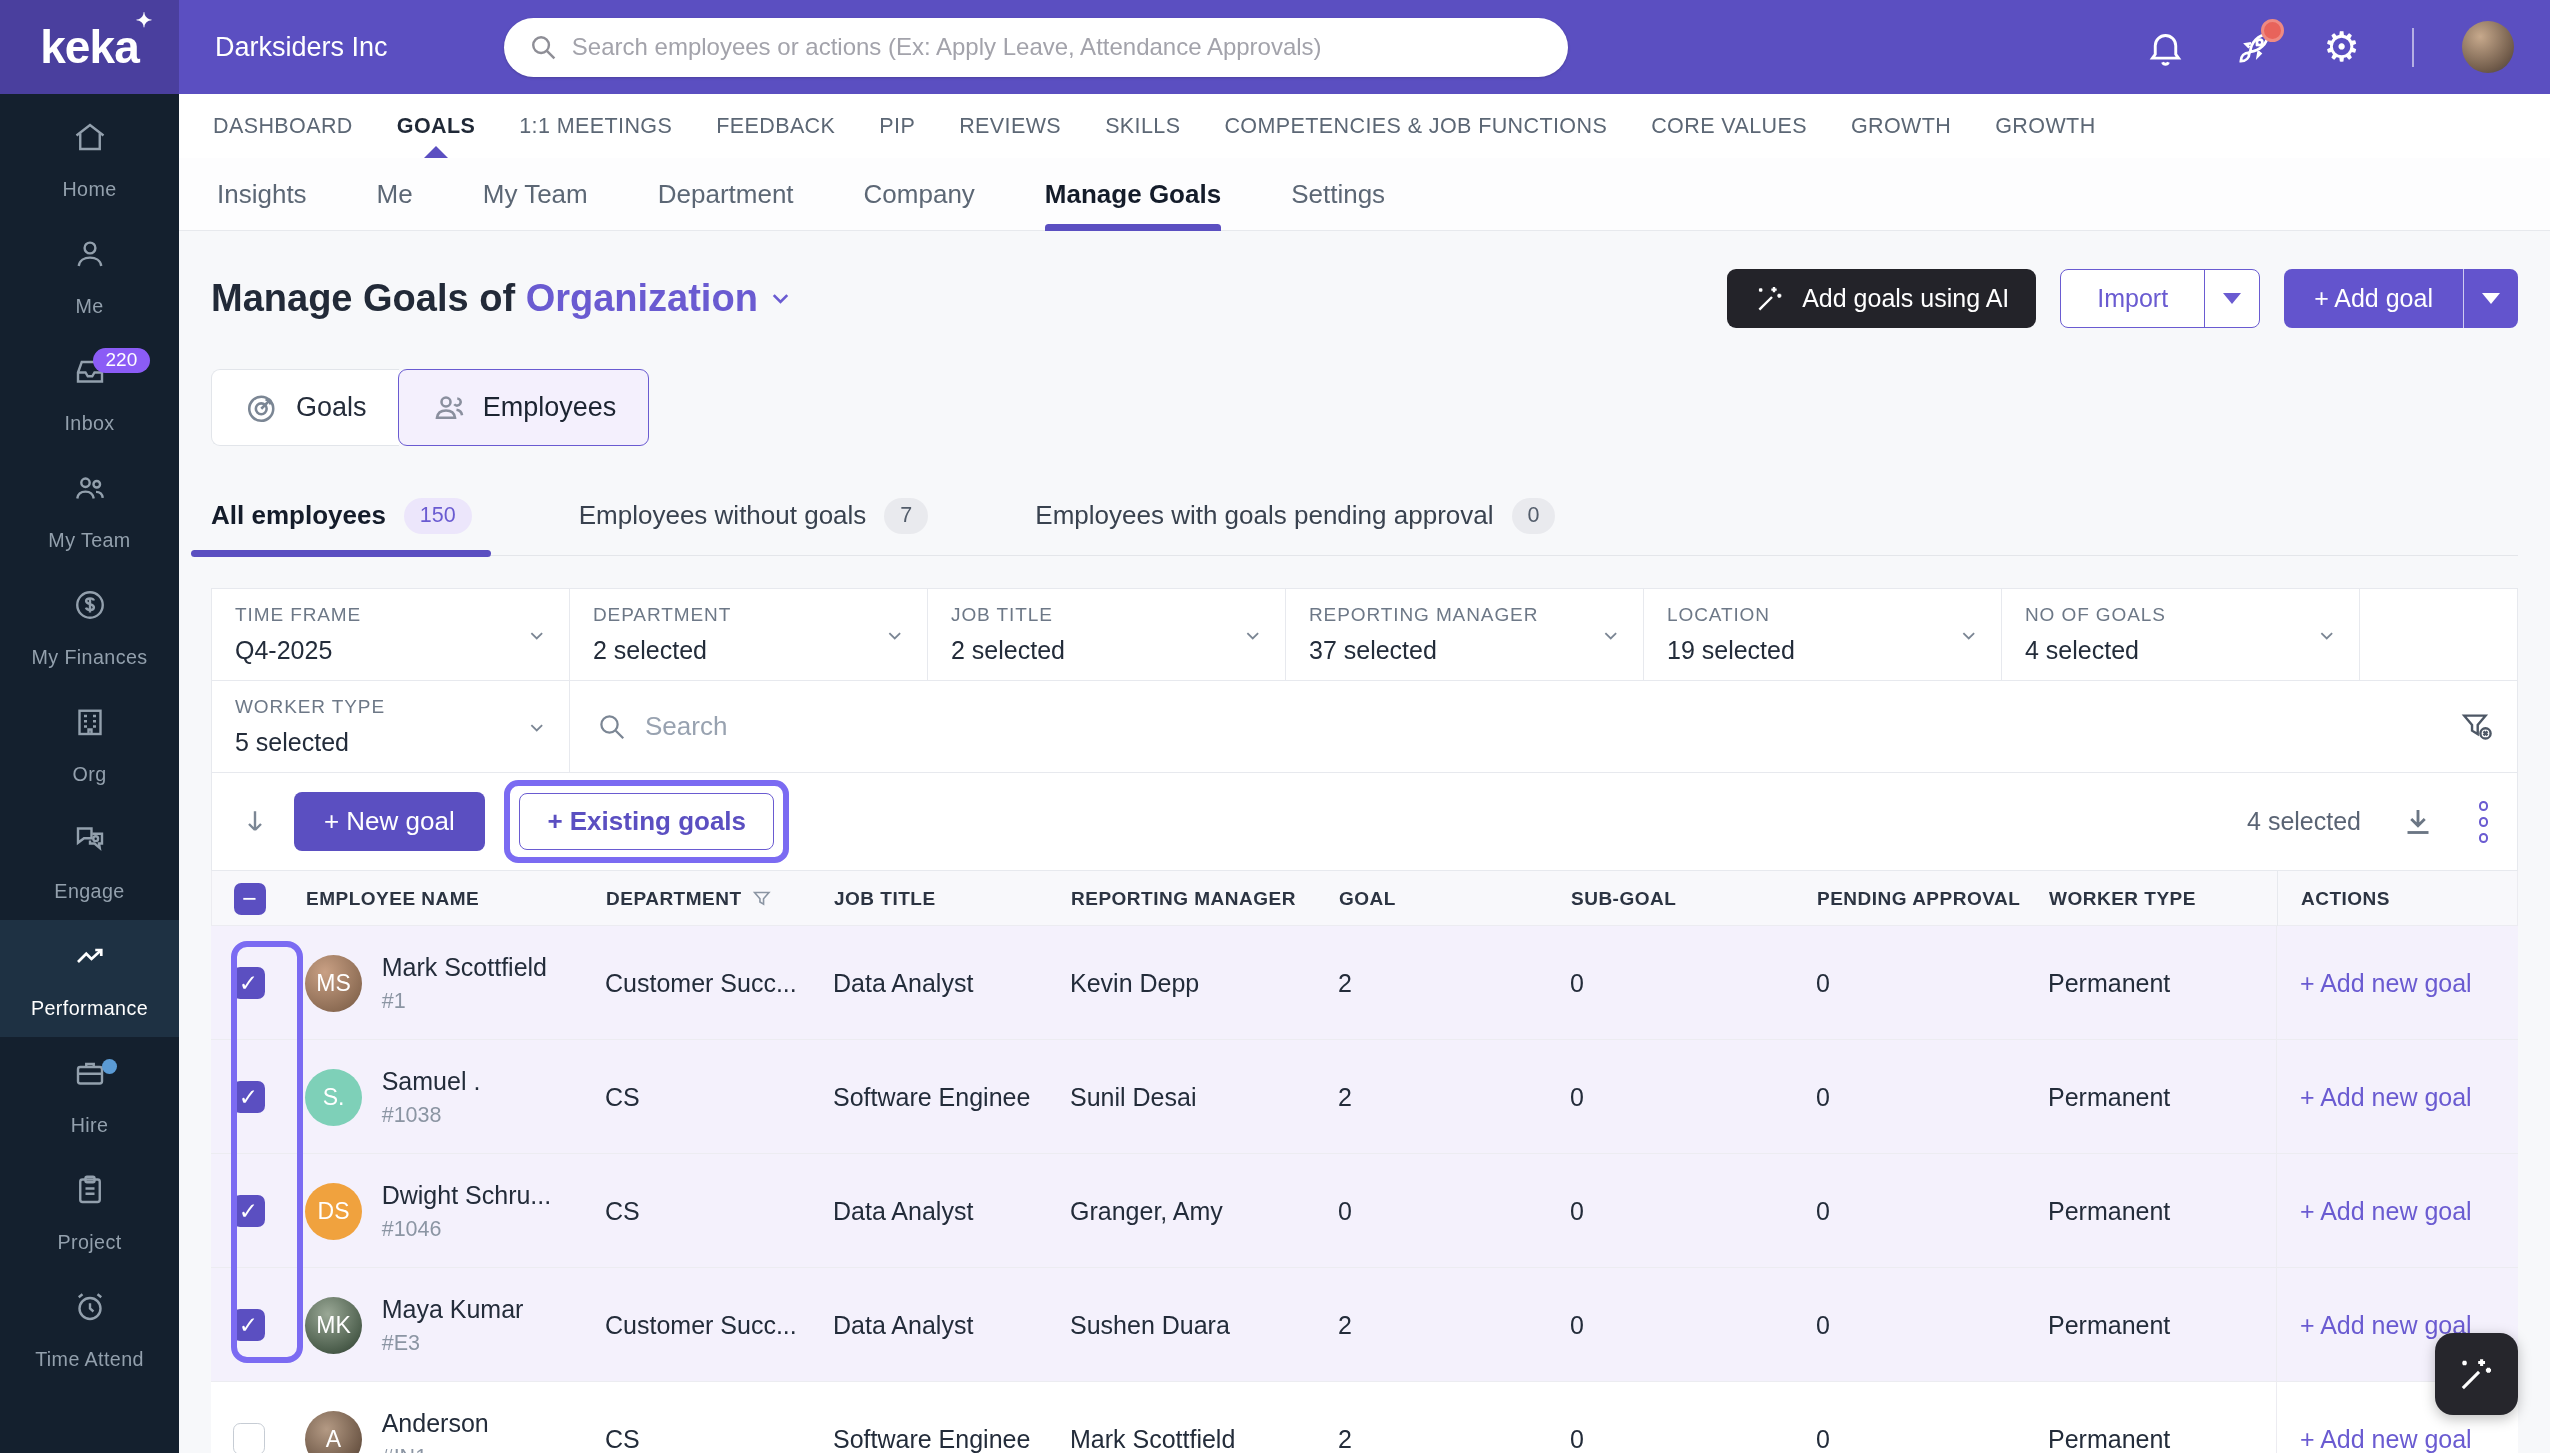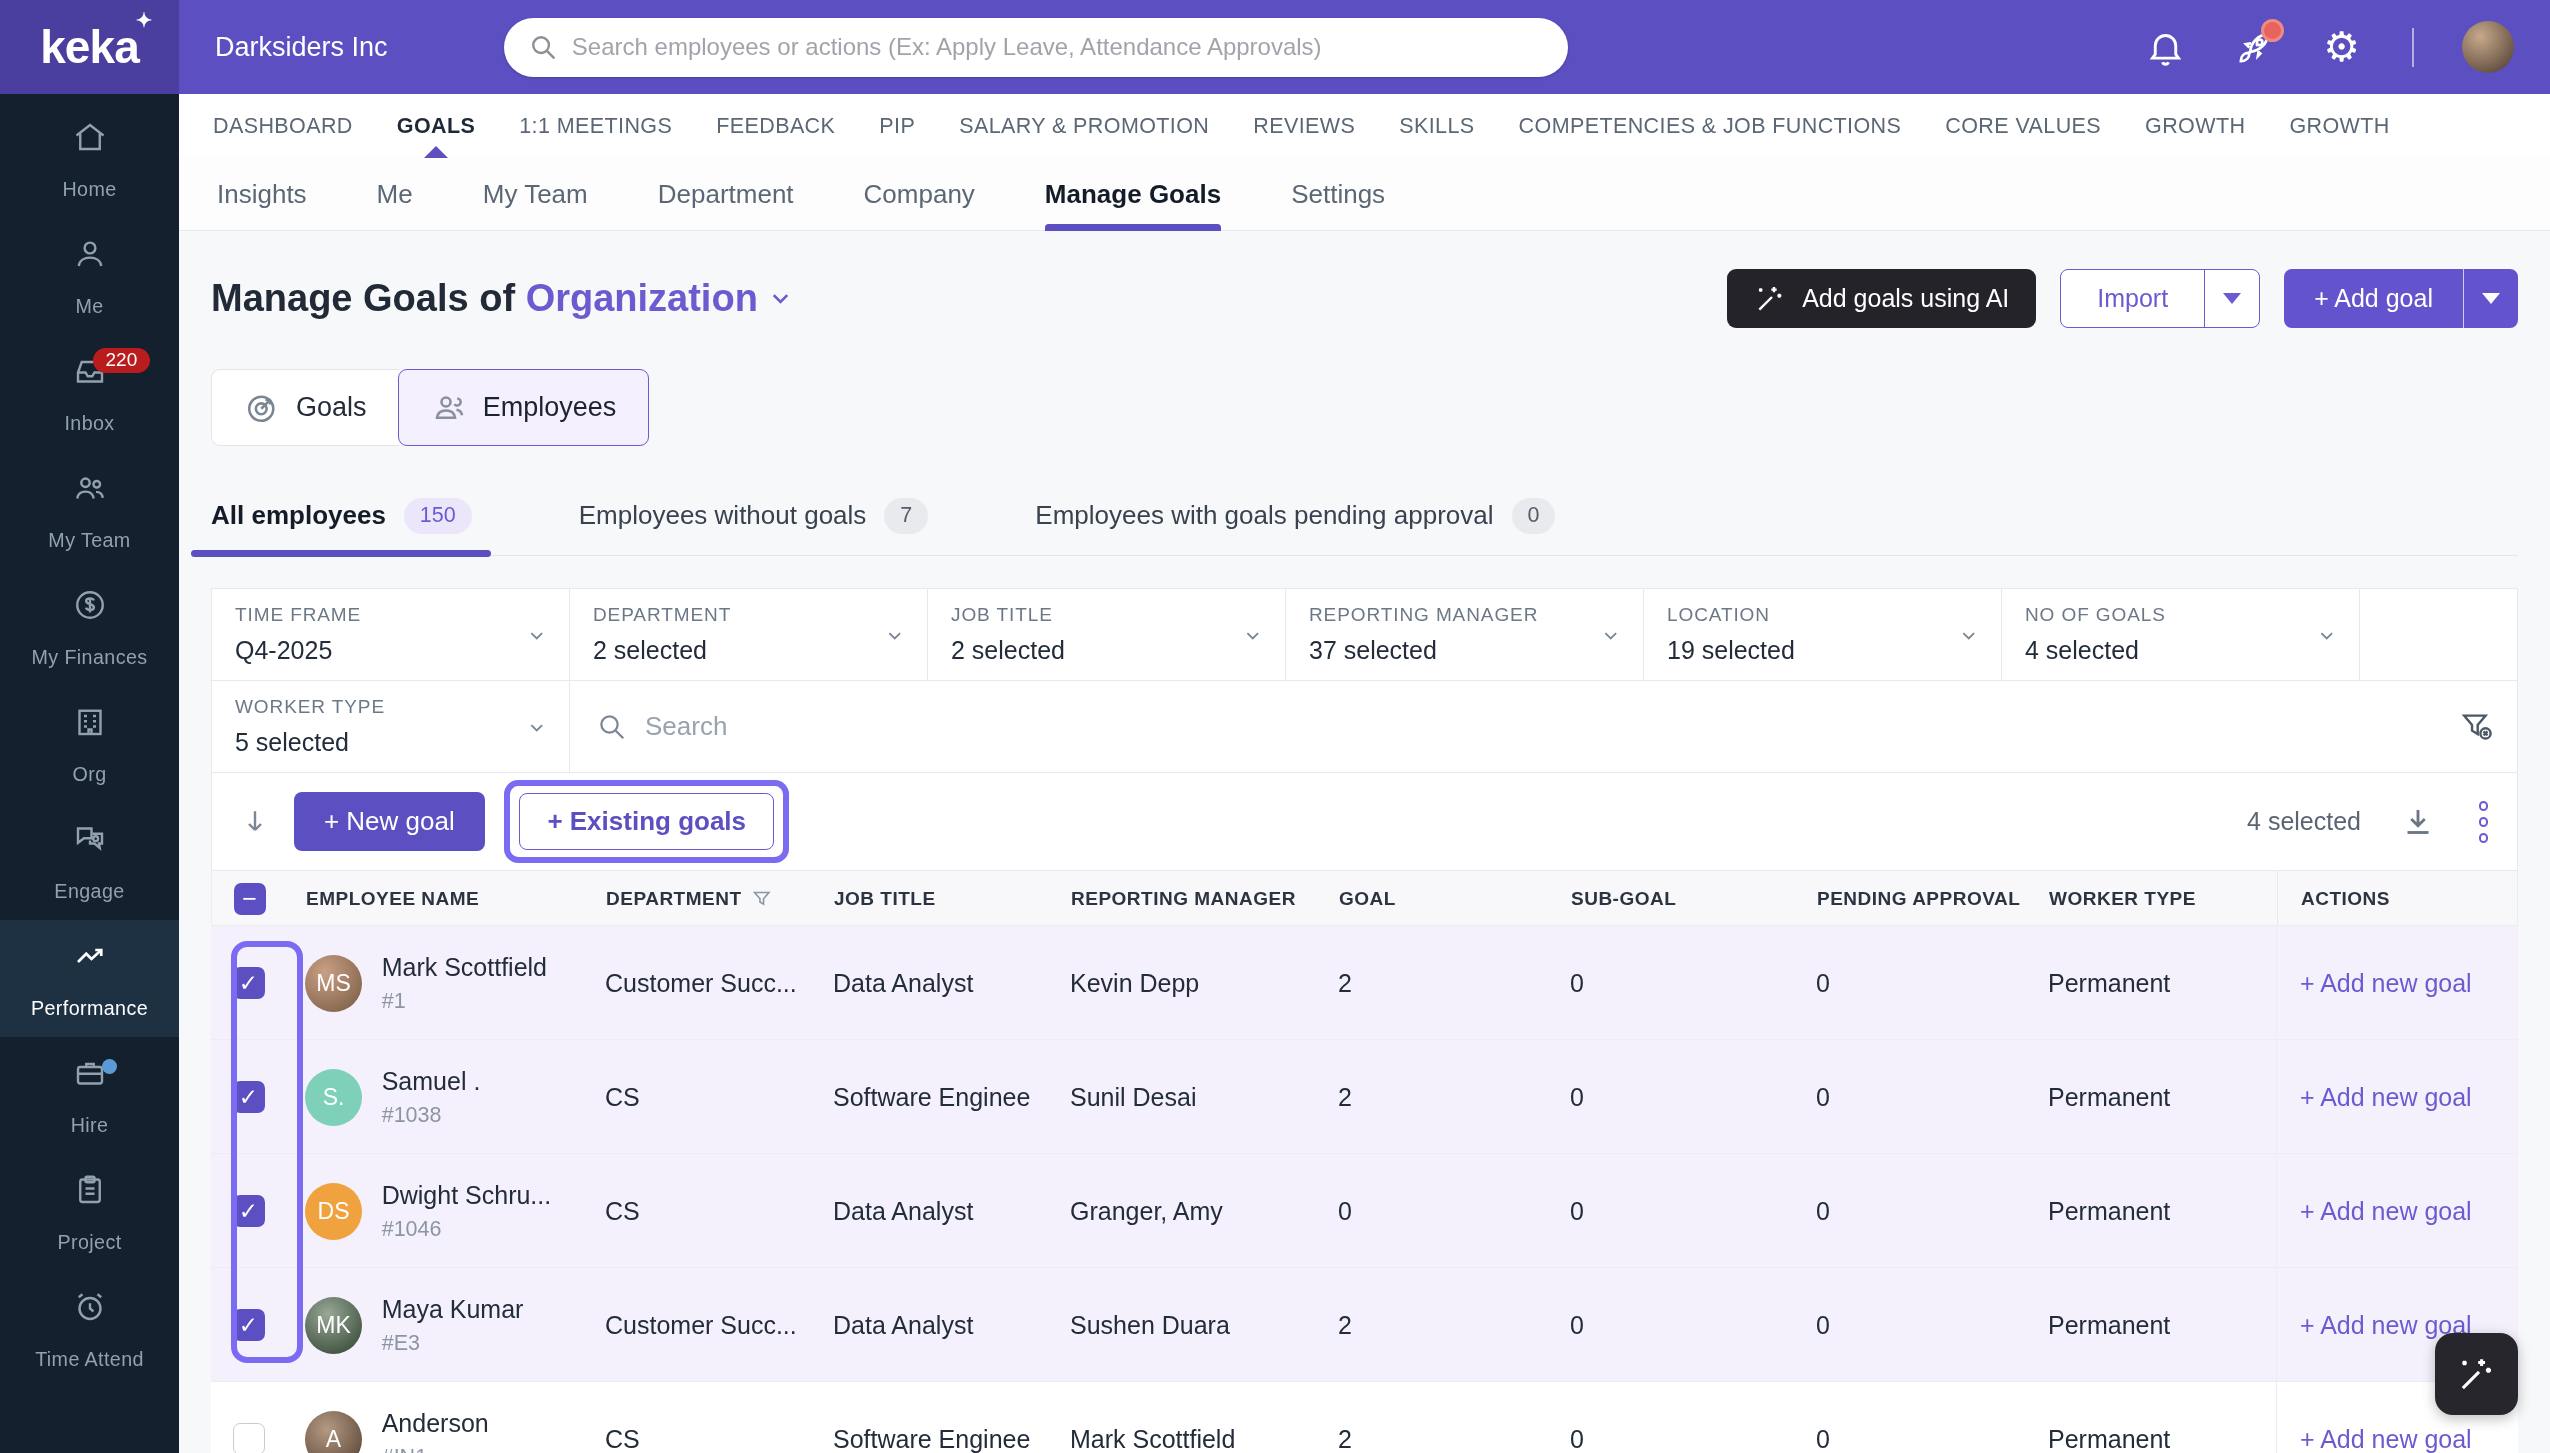--- a/index.html
+++ b/index.html
@@ -23,21 +23,21 @@
   .tb-divider { width:1.8px; height:39px; background:rgba(255,255,255,.55); }
   .tb-avatar { width:52px; height:52px; border-radius:50%; background:radial-gradient(circle at 35% 30%, #c7a98c, #6f5a49 70%, #3c3a44); border:0; }
 
   
   .body { display:flex; height:1360px; }
   .sidebar { width:179px; background:#14202e; flex:0 0 auto; display:flex; flex-direction:column; padding-top:7.2px; }
   .side-item { height:117px; display:flex; flex-direction:column; align-items:center; justify-content:center; gap:23px; color:#93a0ad; position:relative; cursor:pointer; }
   .side-item svg { width:36px; height:36px; }
   .side-item .lbl { font-size:19.7px; letter-spacing:0.4px; }
   .side-item.active { background:#1e3143; color:#fff; }
-  .side-badge { position:absolute; top:12.5px; left:93px; background:#b91c1c; color:#fff; font-size:19px; padding:1.8px 12.5px; border-radius:16px; }
+  .side-badge { position:absolute; top:12.5px; left:93px; background:#8b5cf6; color:#fff; font-size:19px; padding:1.8px 12.5px; border-radius:16px; }
   .side-dot { position:absolute; top:21.5px; left:102px; width:15px; height:15px; border-radius:50%; background:#5b9bd5; }
 
   .main { flex:1; display:flex; flex-direction:column; min-width:0; }
 
   
   .primary-nav { height:64px; background:#fff; display:flex; align-items:center; gap:44px; padding-left:34px; }
   .pnav-item { font-size:21.5px; color:#5c6775; letter-spacing:0.4px; position:relative; height:64px; display:flex; align-items:center; cursor:pointer; white-space:nowrap; }
   .pnav-item.active { color:#1f2836; font-weight:bold; }
   .pnav-item.active .tri { position:absolute; bottom:0; left:50%; transform:translateX(-50%); width:0; height:0; border-left:12.5px solid transparent; border-right:12.5px solid transparent; border-bottom:12.5px solid #5b4fc1; }
 
@@ -271,21 +271,20 @@
     <div class="main">
       <div class="primary-nav">
         <div class="pnav-item">DASHBOARD</div>
         <div class="pnav-item active">
             <span>GOALS</span>
             <span class="tri"></span>
           </div>
         <div class="pnav-item">1:1 MEETINGS</div>
         <div class="pnav-item">FEEDBACK</div>
         <div class="pnav-item">PIP</div>
-        <div class="pnav-item">SALARY &amp; PROMOTION</div>
         <div class="pnav-item">REVIEWS</div>
         <div class="pnav-item">SKILLS</div>
         <div class="pnav-item">COMPETENCIES &amp; JOB FUNCTIONS</div>
         <div class="pnav-item">CORE VALUES</div>
         <div class="pnav-item">GROWTH</div>
         <div class="pnav-item">GROWTH</div>
       </div>
 
       <div class="sub-nav">
         <div class="snav-item">Insights</div>

